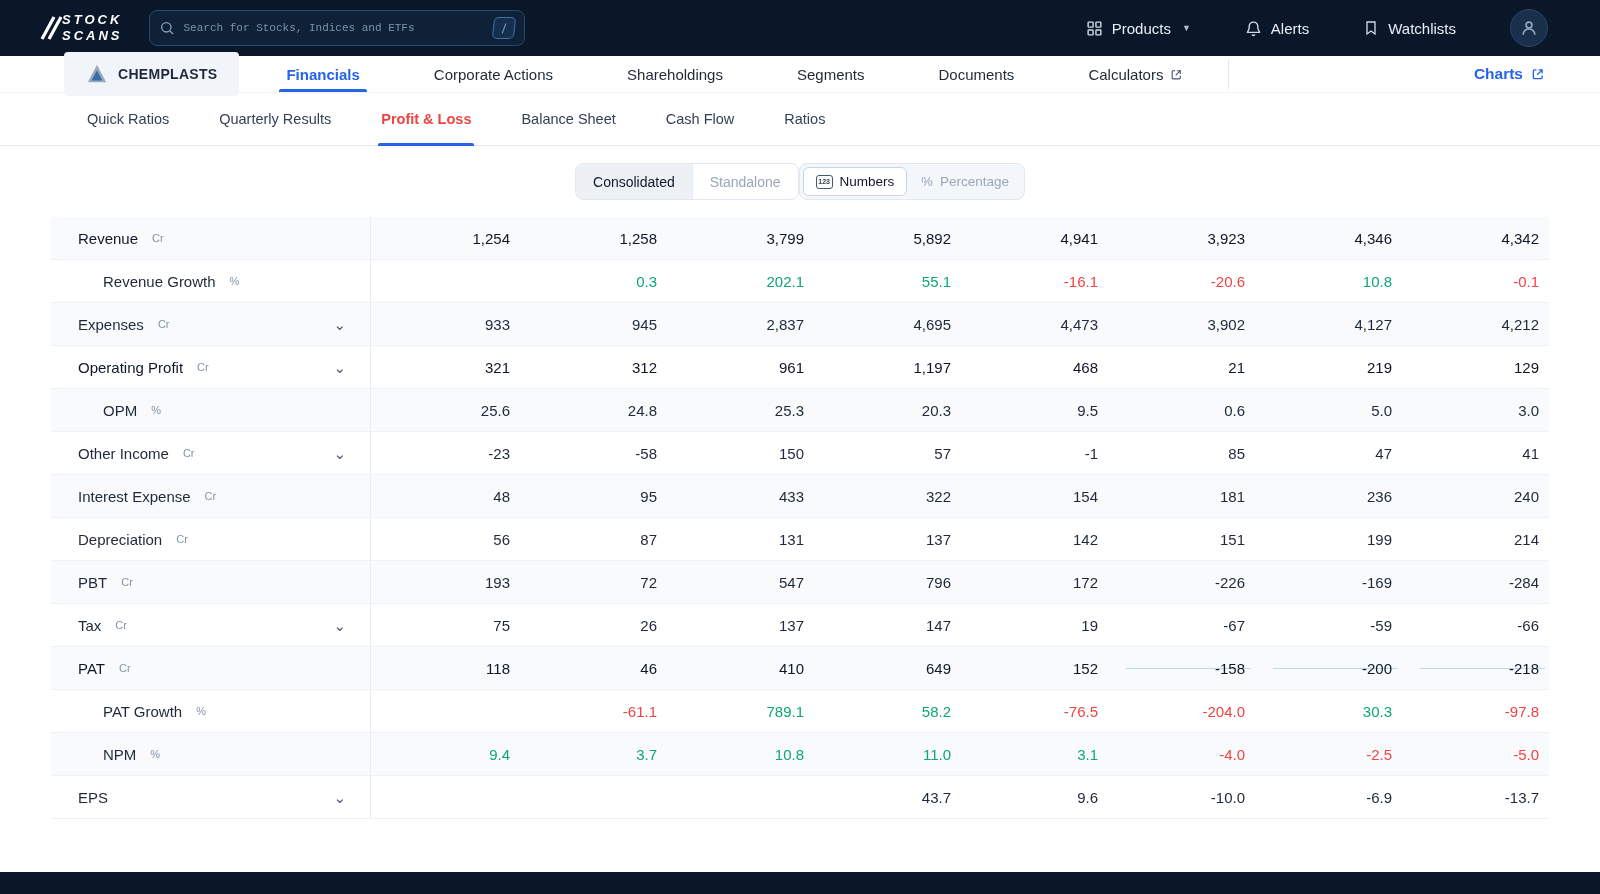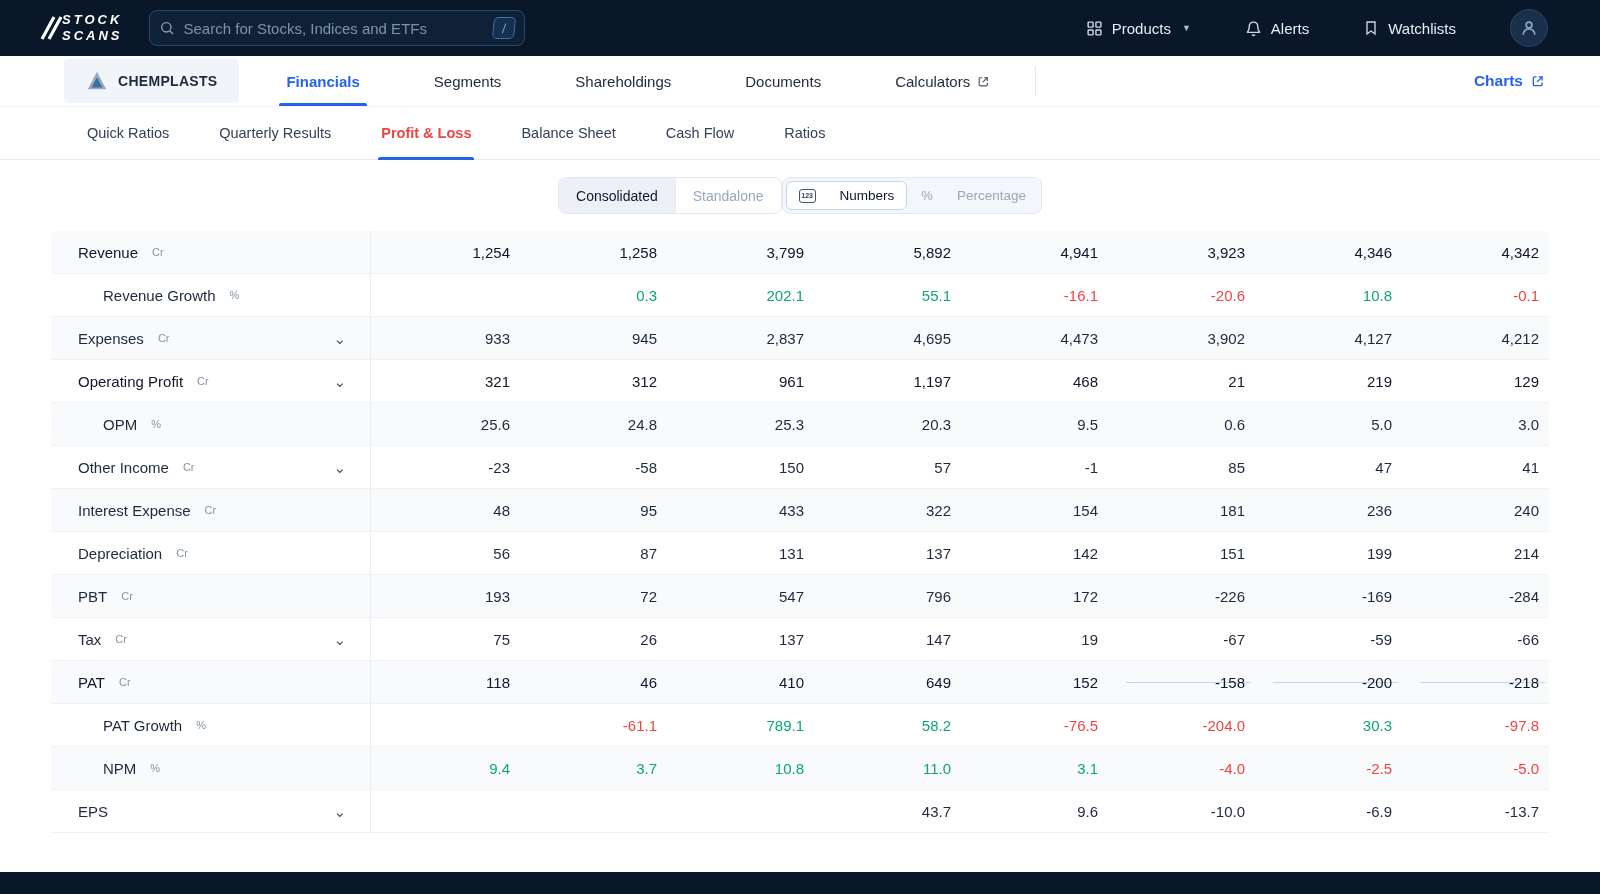--- a/index.html
+++ b/index.html
@@ -16,34 +16,34 @@
   
   .topbar{height:56px;background:var(--navy);display:flex;align-items:center;
     padding:0 52px 0 36px;gap:26px}
   .brand{display:flex;align-items:center;gap:4px;cursor:pointer}
   .brand svg{flex:0 0 auto}
   .brand-text{display:flex;flex-direction:column;color:#fff;font-weight:700;
     font-size:13px;letter-spacing:3px;line-height:1.2;font-style:italic;margin-left:-8px}
   .search{width:376px;height:36px;background:#0f2136;border:1px solid #29496b;
     border-radius:8px;display:flex;align-items:center;padding:0 9px;gap:9px;cursor:text}
   .search input{flex:1;background:transparent;border:none;outline:none;color:#cbd5e1;
-    font-size:15px;font-family:Liberation Sans, sans-serif}
+    font-size:11px;font-family:Liberation Mono, monospace}
   .search input::placeholder{color:#7d93ab}
   .slash-badge{width:22px;height:22px;border:1px solid #3e6fa6;border-radius:5px;
     color:#79a5d6;display:flex;align-items:center;justify-content:center;
     font-size:13px;background:#14304e;transform:skewX(-6deg)}
   .top-nav{margin-left:auto;display:flex;align-items:center;gap:54px}
   .nav-item{display:flex;align-items:center;gap:9px;color:#e7edf4;font-size:15px;cursor:pointer}
   .nav-item svg{stroke:#cfd9e4}
   .caret{font-size:9px;color:#aebccb;margin-left:2px}
   .avatar{width:38px;height:38px;border-radius:50%;background:#1a2f4a;display:flex;
     align-items:center;justify-content:center;cursor:pointer;border:1px solid #2a4466}
 
   
-  .company-bar{height:51px;display:flex;align-items:stretch;padding:0 55px 0 64px;
+  .company-bar{height:37px;display:flex;align-items:stretch;padding:0 55px 0 64px;
     border-bottom:1px solid #f1f5f9;background:#fff}
   .company-chip{align-self:center;height:44px;display:flex;align-items:center;gap:10px;
     background:#f1f5f9;border-radius:4px;padding:0 22px;font-weight:700;font-size:14px;
     color:#1e293b;cursor:pointer;letter-spacing:.3px}
   .ctabs{display:flex;align-items:stretch;margin-left:10px}
   .ctab{display:flex;align-items:center;gap:7px;padding:0 37px;font-size:15px;
     color:#1f2937;position:relative;cursor:pointer;white-space:nowrap}
   .ctab.active{color:var(--accent);font-weight:600}
   .ctab.active::after{content:"";position:absolute;left:30px;right:30px;bottom:0;
     height:3px;background:var(--accent);border-radius:2px 2px 0 0}
@@ -64,21 +64,21 @@
 
   
   .controls{margin:17px 51px 0;display:flex;justify-content:center;align-items:center}
   .segbox{display:flex;border:1px solid #e2e8f0;border-radius:8px;overflow:hidden;height:37px}
   .seg{display:flex;align-items:center;padding:0 17px;font-size:14px;cursor:pointer}
   .seg.active{background:#edf1f6;color:#0f172a;font-weight:500}
   .seg.inactive{color:#9aa7b8}
   .seg + .seg{border-left:1px solid #e8edf3}
   .modebox{display:flex;align-items:center;gap:2px;border:1px solid #e2e8f0;background:#f3f6fa;
     border-radius:8px;padding:3px;height:37px}
-  .mode-chip{display:flex;align-items:center;gap:24px;padding:0 12px;font-size:13.5px;
+  .mode-chip{display:flex;align-items:center;gap:7px;padding:0 12px;font-size:13.5px;
     cursor:pointer;height:29px;border-radius:6px}
   .mode-chip.active{background:#fff;border:1px solid #cbd5e1;color:#0f172a;font-weight:500}
   .mode-chip.inactive{color:#9aa7b8}
   .num-icon{width:17px;height:14px;border:1px solid #475569;border-radius:3px;
     font-size:7px;display:flex;align-items:center;justify-content:center;color:#334155;
     letter-spacing:0;font-weight:700}
   .pct-icon{font-size:13px;color:#9aa7b8}
 
   
   .table{margin:17px 51px 0}
@@ -169,24 +169,27 @@
       <path d="M12 2l10 19H2z" fill="#9aa9bc"></path>
       <path d="M12 8l6 11H6z" fill="#3b6ea5"></path>
     </svg>
     <span>CHEMPLASTS</span>
   </div>
   <nav class="ctabs" id="company-tabs">
       <div class="ctab active">
         <span>Financials</span>
       </div>
       <div class="ctab">
-        <span>Segments</span>
+        <span>Corporate Actions</span>
       </div>
       <div class="ctab">
         <span>Shareholdings</span>
+      </div>
+      <div class="ctab">
+        <span>Segments</span>
       </div>
       <div class="ctab">
         <span>Documents</span>
       </div>
       <div class="ctab">
         <span>Calculators</span>
         <svg width="13" height="13" viewBox="0 0 24 24" fill="none" stroke-width="2.1">
           <path d="M13 5h6v6"></path>
           <path d="M19 5l-8.5 8.5"></path>
           <path d="M9.5 5H6a2 2 0 0 0-2 2v11a2 2 0 0 0 2 2h11a2 2 0 0 0 2-2v-3.5"></path>

